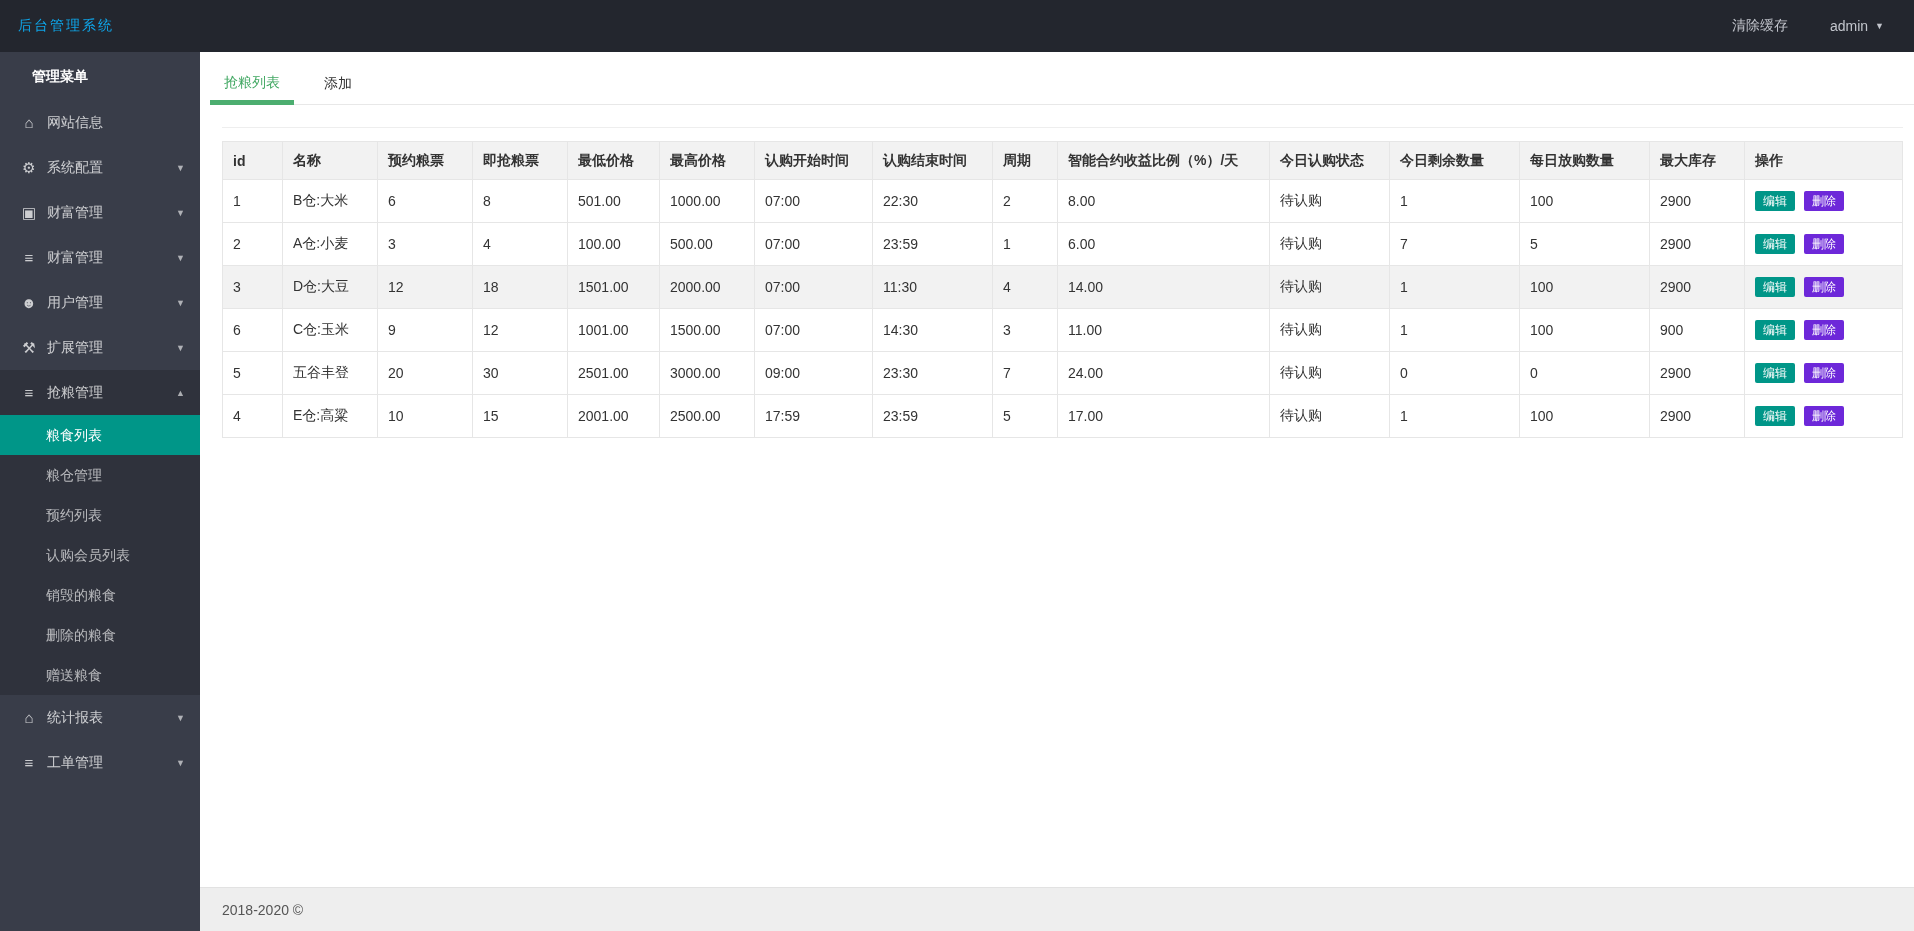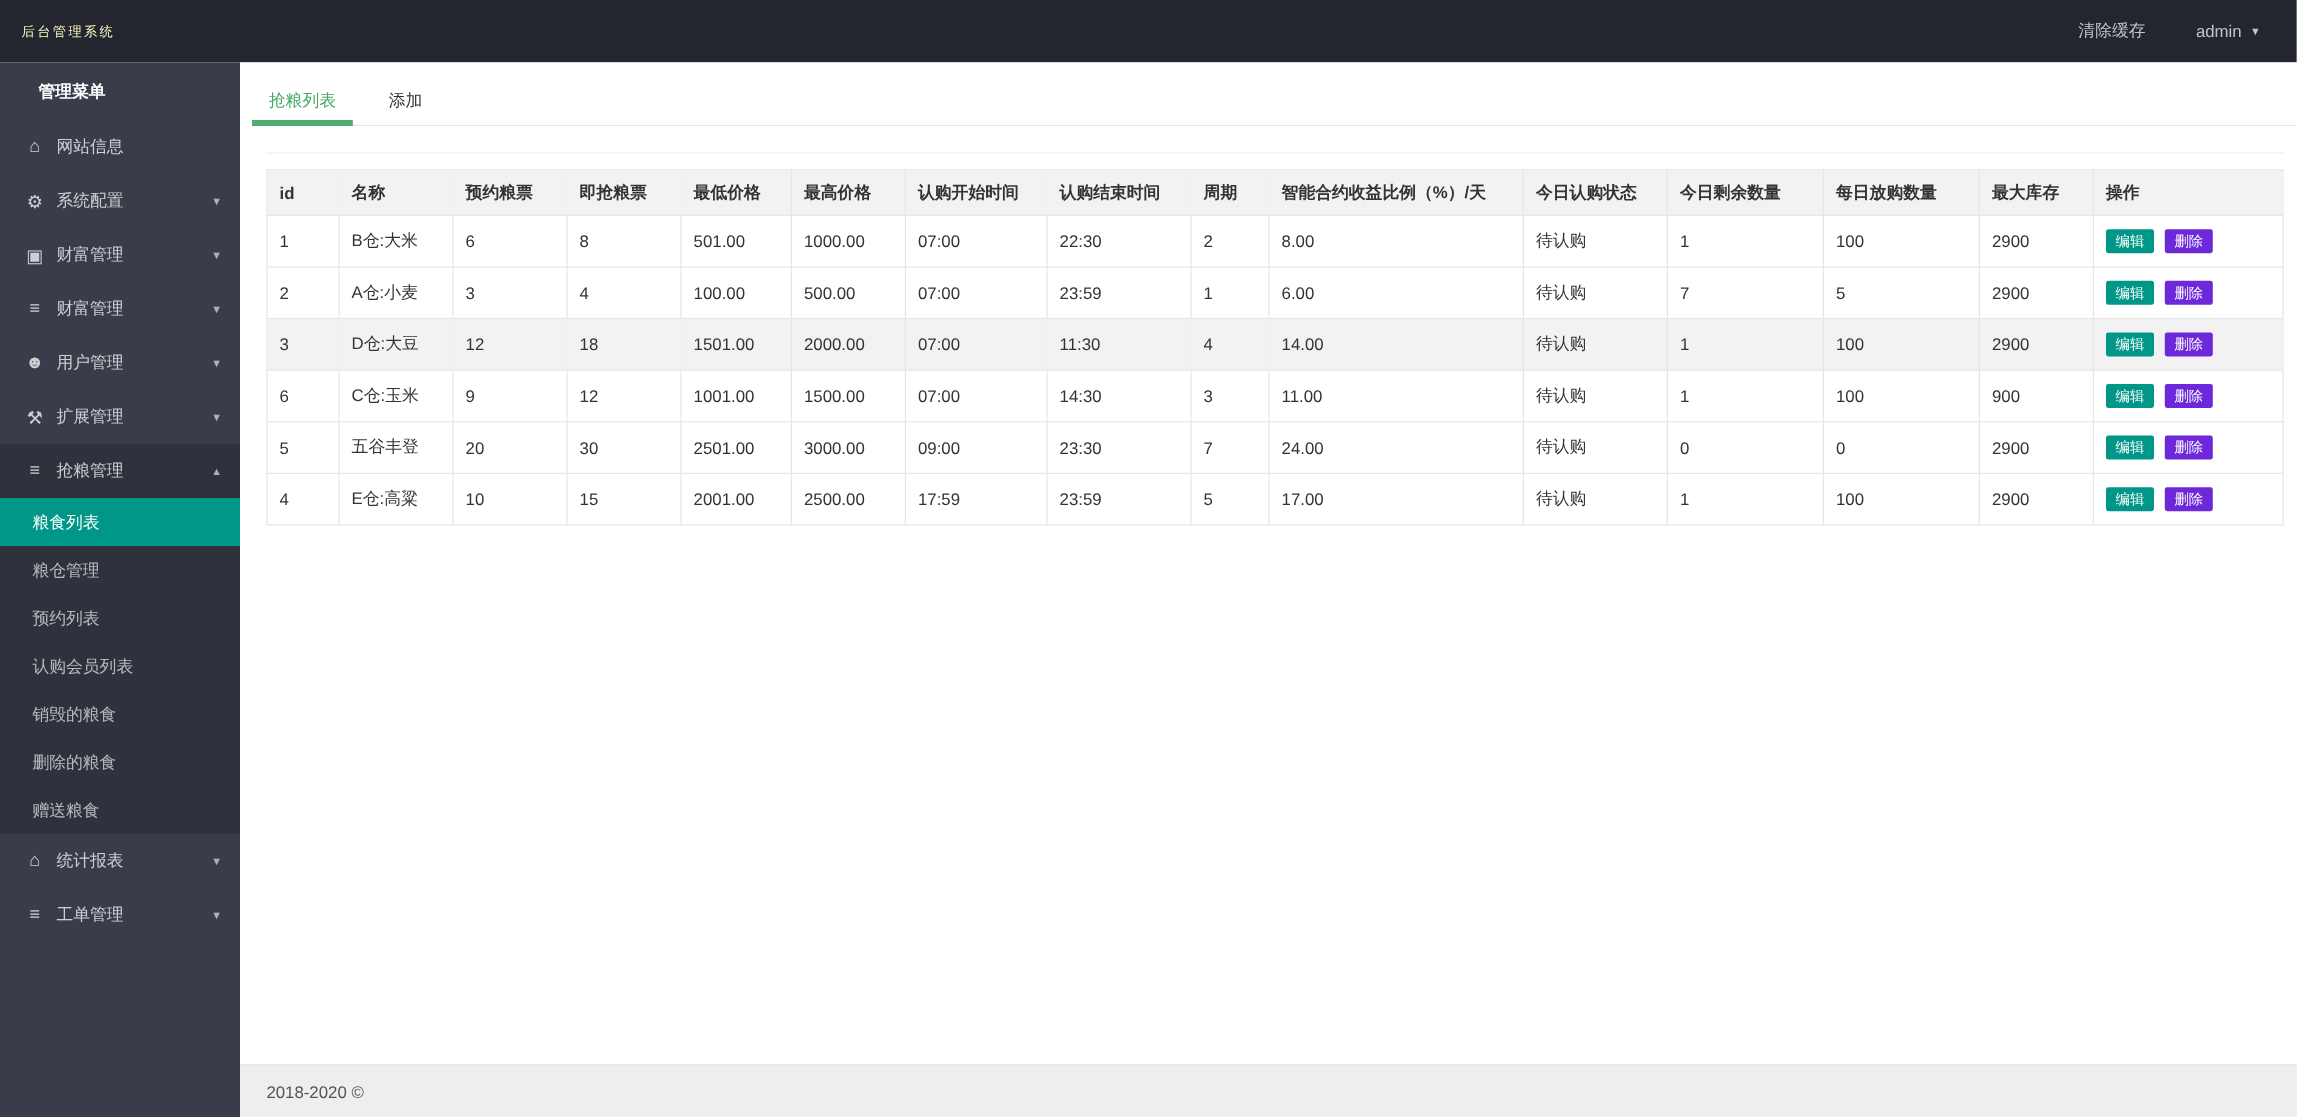--- a/index.html
+++ b/index.html
@@ -2,54 +2,54 @@
 <html><head>
 <meta charset="utf-8">
 <style>
   * { box-sizing: border-box; margin: 0; padding: 0; }
   html,body { width:1914px; height:931px; overflow:hidden;
     font-family:"Liberation Sans","DejaVu Sans",sans-serif; background:#fff; }
 
   
   .topbar { height:52px; background:#23262E; display:flex; align-items:center;
     padding:0 30px 0 18px; color:#a8abb3; }
-  .topbar-title { font-size:11px; letter-spacing:2px; color:#fef9c3; }
+  .topbar-title { font-size:14px; letter-spacing:2px; color:#0ea5e9; }
   .topbar-right { margin-left:auto; display:flex; align-items:center; gap:42px;justify-content:flex-end; }
   .topbar-link { font-size:14px; color:#c2c5cc; cursor:pointer; }
   .topbar-user { font-size:14px; color:#c2c5cc; cursor:pointer; display:flex; align-items:center; gap:7px; }
   .caret { font-size:9px; color:#c2c5cc; }
 
   
   .layout { display:flex; height:879px; }
 
   
   .sidebar { width:200px; background:#393D49; flex:none; color:rgba(255,255,255,.7); }
   .side-header { height:48px; line-height:48px; padding-left:32px; color:#fff;
     font-size:14px; font-weight:bold; }
   .nav-item { height:45px; display:flex; align-items:center; padding:0 15px 0 20px;
     font-size:14px; color:rgba(255,255,255,.75); cursor:pointer; position:relative; }
   .nav-icon { width:18px; margin-right:9px; font-size:15px; text-align:center;
     color:rgba(255,255,255,.75); }
   .nav-arrow { margin-left:auto; font-size:9px; color:rgba(255,255,255,.6); }
   .nav-group { background:#2F323C; }
   .nav-group .nav-item.parent { background:#2F323C; }
-  .sub-item { height:40px; line-height:40px; padding-left:27px; font-size:14px;
+  .sub-item { height:40px; line-height:40px; padding-left:46px; font-size:14px;
     color:rgba(255,255,255,.65); cursor:pointer; }
   .sub-item.active { background:#009688; color:#fff; }
 
   
   .main { flex:1; display:flex; flex-direction:column; background:#fff; }
   .content { flex:1; }
 
   
   .tabs { margin:0 0 0 10px; padding-top:11px; border-bottom:1px solid #e8e8e8;
     display:flex; }
   .tab { padding:0 14px; height:41px; line-height:40px; font-size:14px; color:#333;
     cursor:pointer; position:relative; margin-right:16px; }
-  .tab.active { color:#42A863; }
+  .tab.active { color:#42A863;font-family:Liberation Serif, serif; }
   .tab.active::after { content:""; position:absolute; left:0; right:0; bottom:-1px;
     height:5px; background:#4CAE70; }
 
   .divider { margin:22px 14px 0 22px; border-top:1px solid #eee; }
 
   
   .table-wrap { margin:13px 14px 0 22px; }
   table { width:100%; border-collapse:collapse; table-layout:fixed; }
   th, td { border:1px solid #e6e6e6; font-size:14px; text-align:left;
     padding:0 10px; overflow:hidden; white-space:nowrap; }

